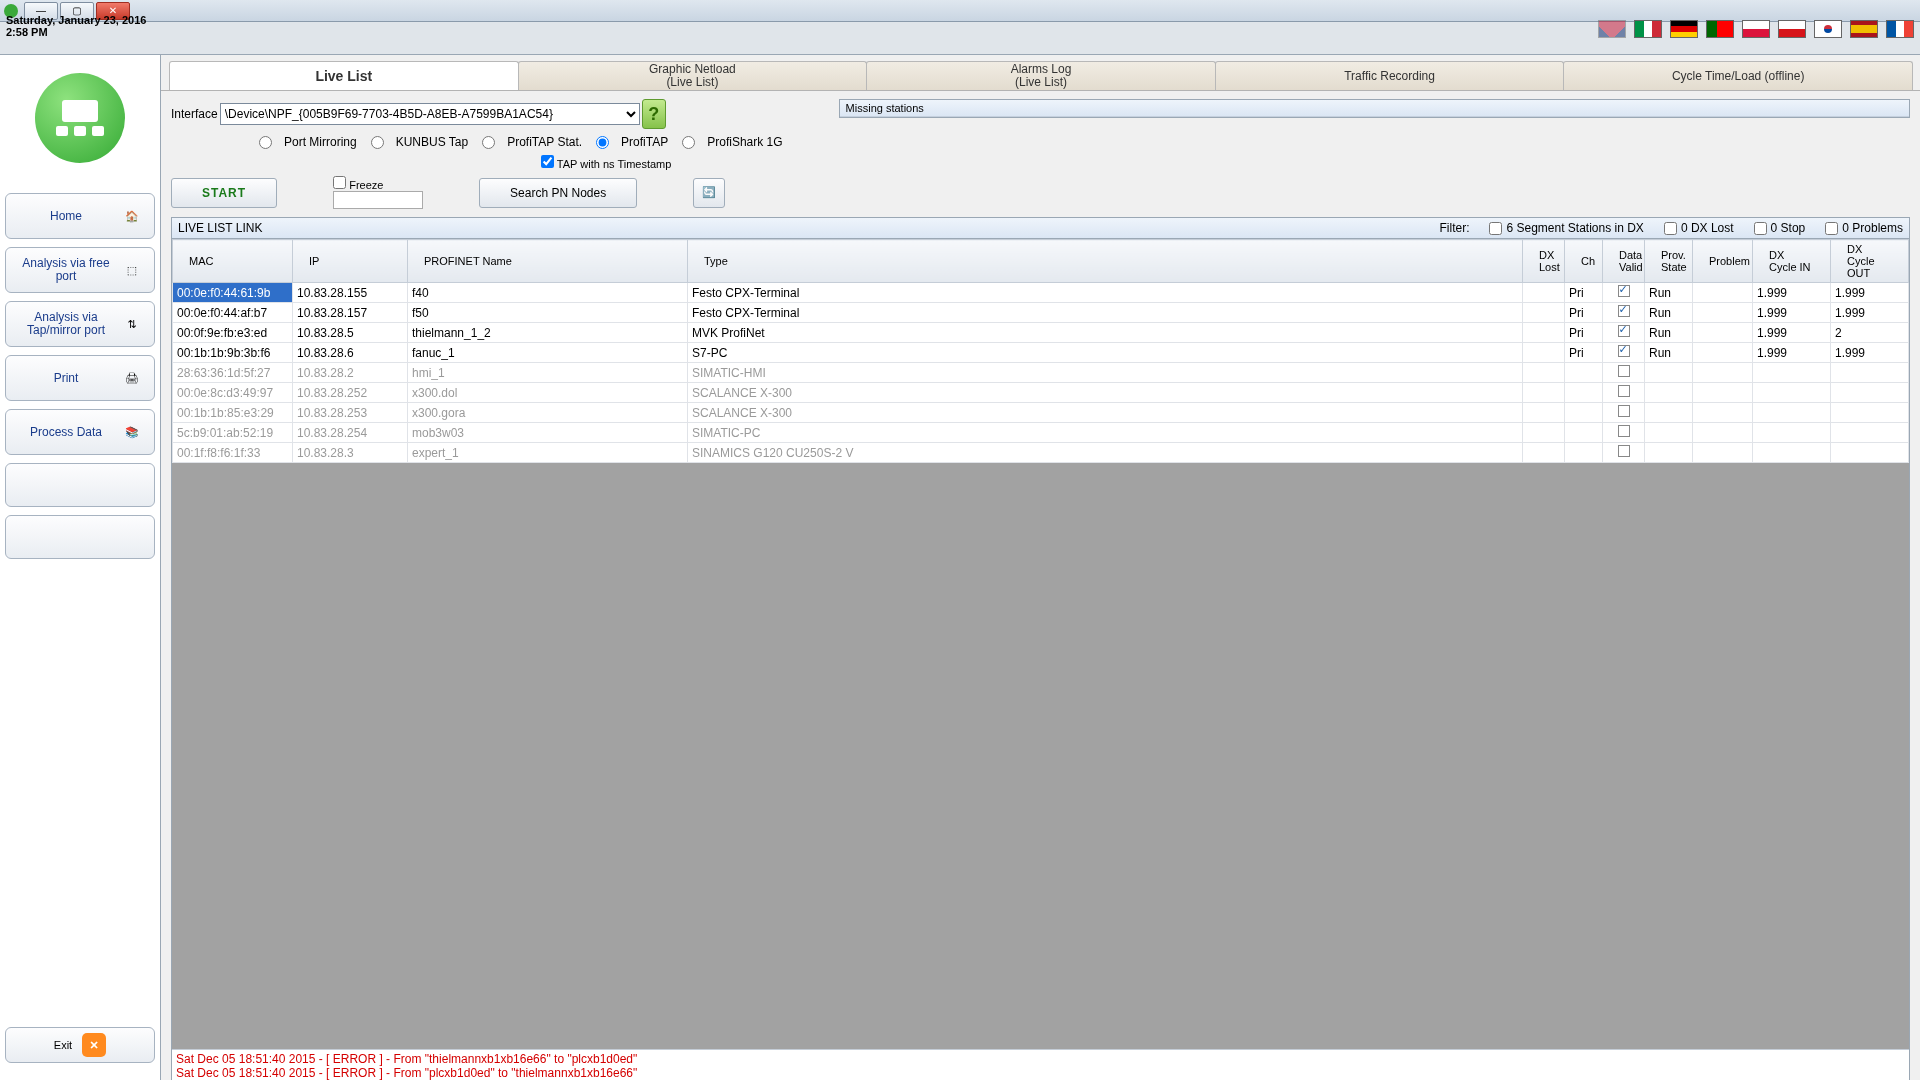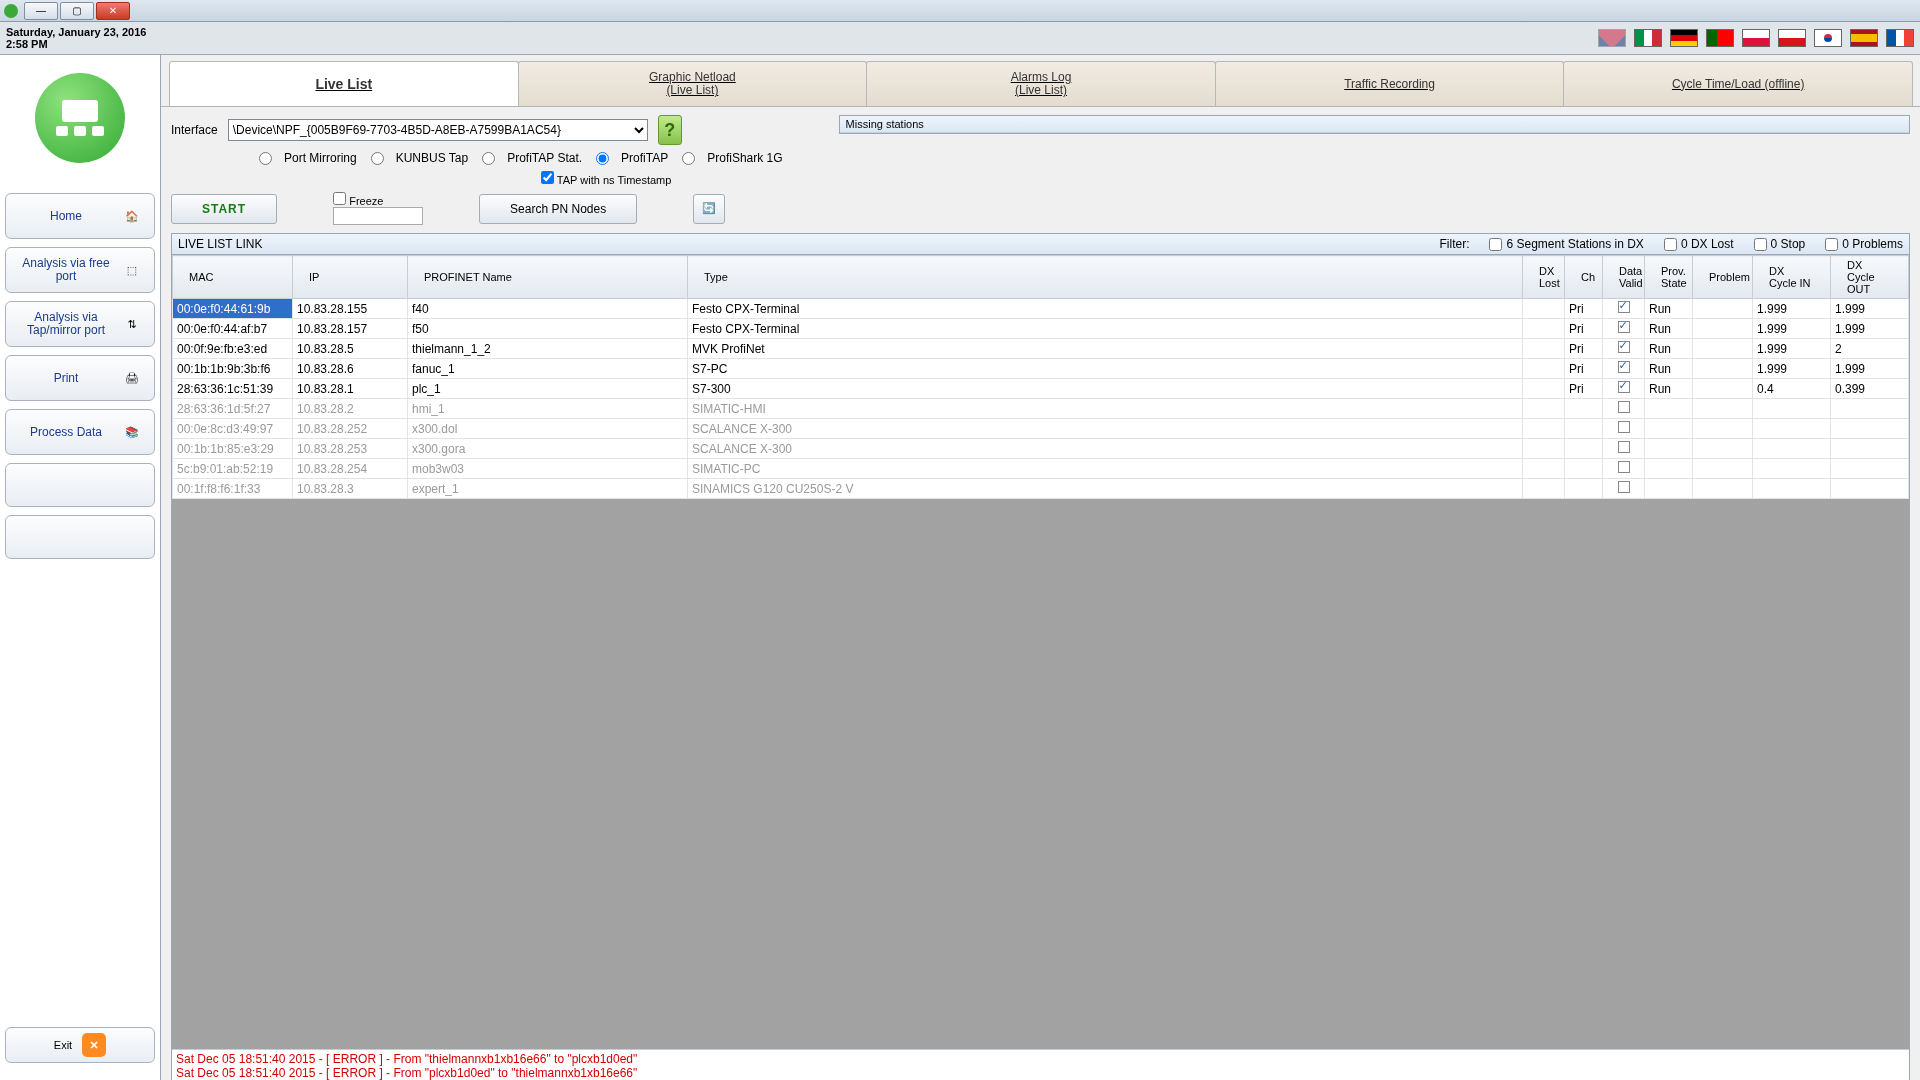--- a/index.html
+++ b/index.html
@@ -7,21 +7,21 @@
 
 
 .titlebar { height: 22px; background: linear-gradient(#dfe7ef,#c9d5e2); display: flex; align-items: center; padding: 0 4px; border-bottom: 1px solid #8a9aab; }
 .titlebar .icon { width: 14px; height: 14px; border-radius: 50%; background: #3aa93a; margin-right: 6px; }
 .titlebar .txt { flex: 1; font-size: 12px; }
 .winbtns { display: flex; gap: 2px; }
 .winbtn { width: 34px; height: 18px; border: 1px solid #7f8ea0; border-radius: 2px; display: flex; align-items: center; justify-content: center; font-size: 10px; background: linear-gradient(#f6f9fc,#d5dee8); }
 .winbtn.close { background: linear-gradient(#f17a6a,#c83a2a); color: #fff; border-color: #a02e22; }
 
 
-.datebar { height: 30px; background: #e0e5ea; border-bottom: 1px solid #9aa7b4; display: flex; align-items: center; justify-content: space-between; padding: 16px 6px; }
+.datebar { height: 30px; background: #e0e5ea; border-bottom: 1px solid #9aa7b4; display: flex; align-items: flex-end; justify-content: space-between; padding: 16px 6px; }
 .datebar .dt { font-weight: bold; font-size: 11px; line-height: 12px; }
 .flags { display: flex; gap: 8px; }
 .flag { width: 28px; height: 18px; border: 1px solid #666; display: flex; }
 .flag span { flex: 1; }
 
 
 .shell { display: flex; height: calc(100% - 52px); }
 .sidebar { width: 161px; background: #fff; border-right: 1px solid #9aa7b4; display: flex; flex-direction: column; align-items: center; padding-top: 18px; }
 .logo { width: 90px; height: 90px; border-radius: 50%; background: radial-gradient(circle at 35% 30%, #8ee27e, #33a933); display: flex; flex-direction: column; align-items: center; justify-content: center; margin-bottom: 30px; }
 .logo .box { width: 36px; height: 22px; background: #fff; border-radius: 3px; margin-bottom: 4px; }
@@ -30,27 +30,27 @@
 
 .navbtn { width: 150px; height: 46px; margin-bottom: 8px; border: 1px solid #a7b3c1; border-radius: 6px; background: linear-gradient(#fdfdfe,#e9edf2); display: flex; align-items: center; padding: 0 8px; cursor: pointer; }
 .navbtn .lbl { flex: 1; text-align: center; color: #1a3c8b; font-size: 12px; line-height: 13px; }
 .navbtn .ic { width: 28px; height: 28px; display: flex; align-items: center; justify-content: center; }
 .navbtn.blank { height: 44px; }
 .exitbtn { margin-top: auto; margin-bottom: 20px; width: 150px; height: 36px; border: 1px solid #a7b3c1; border-radius: 6px; background: linear-gradient(#fdfdfe,#e9edf2); display: flex; align-items: center; justify-content: center; gap: 10px; cursor: pointer; }
 .exitbtn .x { width: 24px; height: 24px; background: #ff8a1f; border-radius: 5px; color: #fff; display: flex; align-items: center; justify-content: center; font-weight: bold; }
 
 
 .content { flex: 1; background: #f0f0f0; display: flex; flex-direction: column; overflow: hidden; }
-.tabs { display: flex; height: 52px; padding: 6px 8px 0 8px; background: #f0f0f0; gap: 0; border-bottom: 1px solid #b3b3b3; text-decoration: underline; }
+.tabs { display: flex; height: 36px; padding: 6px 8px 0 8px; background: #f0f0f0; gap: 0; border-bottom: 1px solid #b3b3b3; }
 .tab { flex: 1; border: 1px solid #b8b8b8; border-bottom: none; margin-right: -1px; background: linear-gradient(#f1ece3,#e3dccf); display: flex; align-items: center; justify-content: center; font-size: 12px; color: #333; border-radius: 3px 3px 0 0; line-height: 13px; text-align: center; cursor: pointer; }
 .tab.active { background: #fff; font-weight: bold; font-size: 14px; }
 
 .toolbar { padding: 8px 10px 6px 10px; background: #f0f0f0; display: flex; gap: 30px; align-items: flex-start; }
 .tb-left { display: flex; flex-direction: column; gap: 6px; }
-.tb-row { display: flex; align-items: center; gap: 10px; }
+.tb-row { display: flex; align-items: center; gap: 2px; }
 .tb-row label { font-size: 12px; }
 select.iface { width: 420px; height: 22px; font-size: 12px; border: 1px solid #7b8a9b; background: #fff; }
 .qmark { width: 24px; height: 30px; background: linear-gradient(#c3ea8f,#86c24a); border: 1px solid #5f9b2f; border-radius: 3px; display: flex; align-items: center; justify-content: center; color: #2d6b00; font-size: 18px; font-weight: bold; }
 .radios { display: flex; gap: 14px; font-size: 12px; align-items: center; margin-left: 88px; }
 .radios label { display: flex; align-items: center; gap: 12px; }
 .chkrow { display: flex; gap: 6px; align-items: center; margin-left: 370px; }
 .btnrow { display: flex; gap: 56px; align-items: center; }
 .btn { height: 30px; border: 1px solid #a0adba; border-radius: 3px; background: linear-gradient(#fdfdfe,#e2e7ed); padding: 0 30px; font-size: 12px; cursor: pointer; }
 .btn.start { font-weight: bold; color: #1a7a1a; letter-spacing: 1px; }
 .freeze { display: flex; flex-direction: column; align-items: flex-start; font-size: 11px; }
@@ -336,33 +336,20 @@
               <td>fanuc_1</td>
               <td>S7-PC</td>
               <td></td>
               <td>Pri</td>
               <td class="chk"><span class="cbx on"></span></td>
               <td>Run</td>
               <td></td>
               <td>1.999</td>
               <td>1.999</td>
             </tr>
-            <tr>
-              <td>28:63:36:1c:51:39</td>
-              <td>10.83.28.1</td>
-              <td>plc_1</td>
-              <td>S7-300</td>
-              <td></td>
-              <td>Pri</td>
-              <td class="chk"><span class="cbx on"></span></td>
-              <td>Run</td>
-              <td></td>
-              <td>0.4</td>
-              <td>0.399</td>
-            </tr>
             <tr class="inactive">
               <td>28:63:36:1d:5f:27</td>
               <td>10.83.28.2</td>
               <td>hmi_1</td>
               <td>SIMATIC-HMI</td>
               <td></td>
               <td></td>
               <td class="chk"><span class="cbx"></span></td>
               <td></td>
               <td></td>

